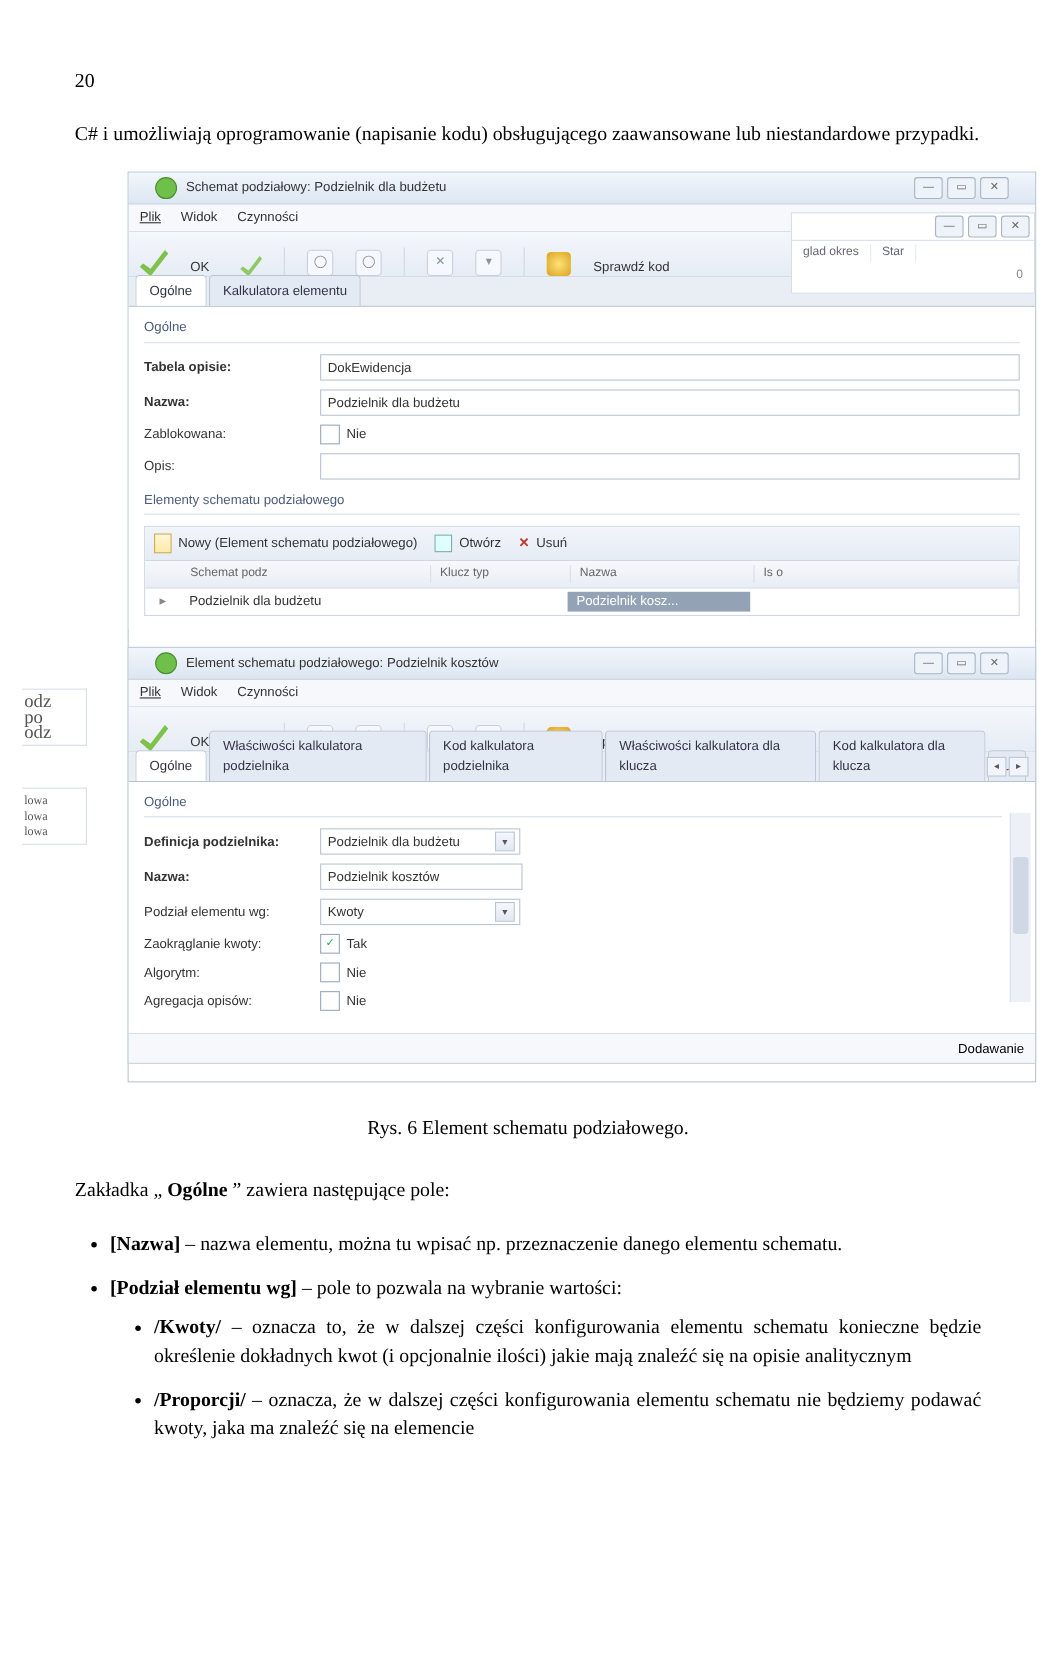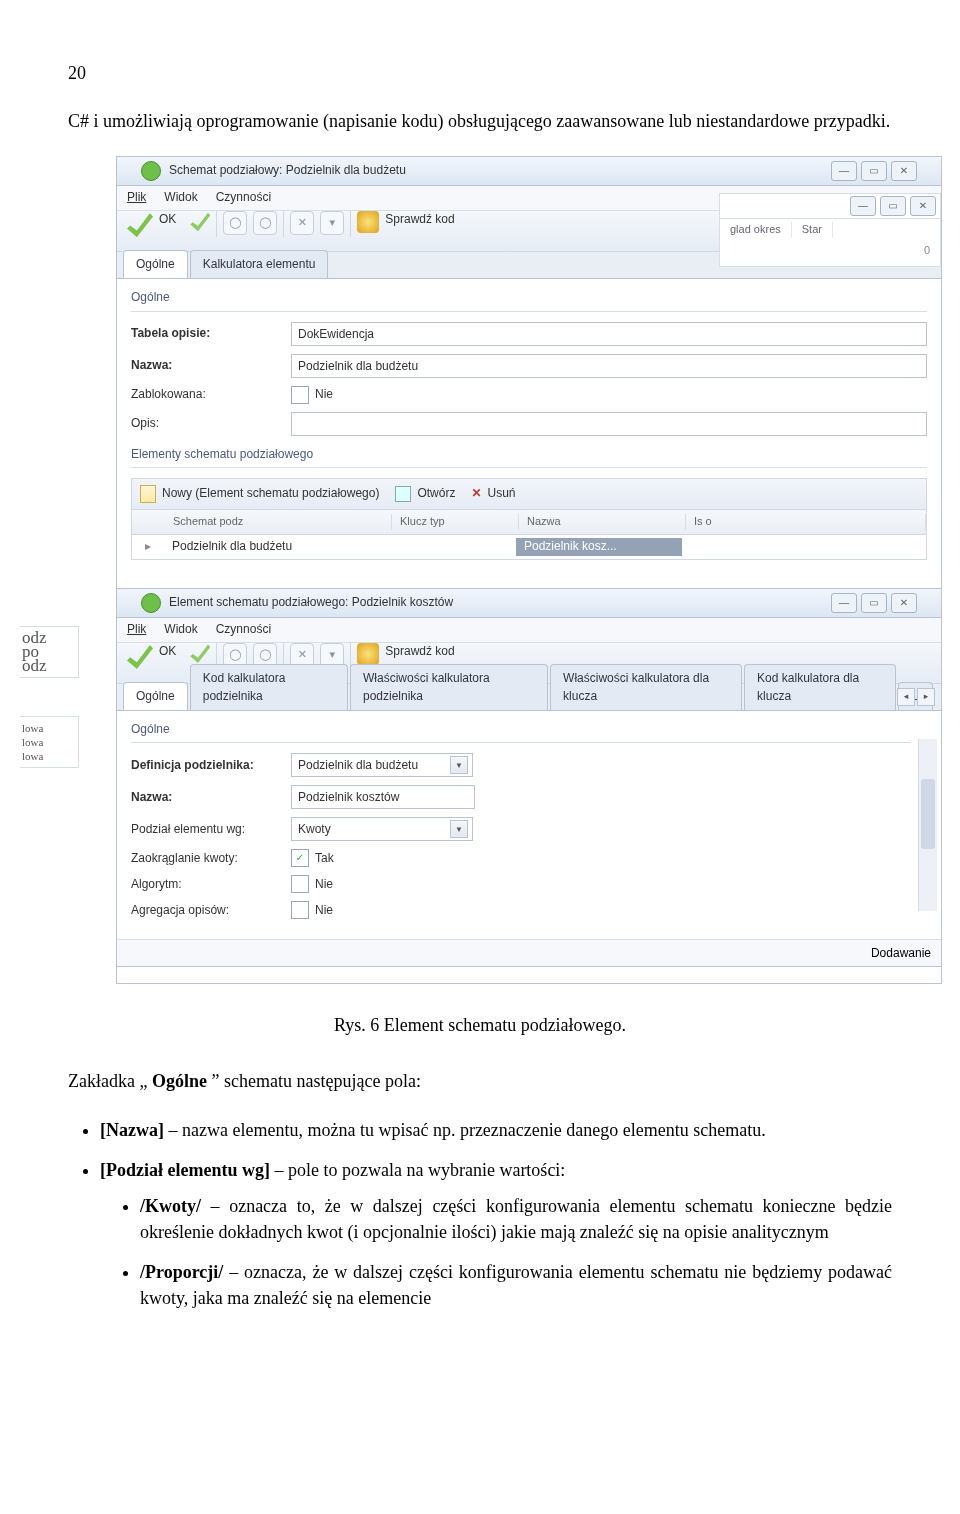--- a/index.html
+++ b/index.html
@@ -17,21 +17,21 @@
   
   .shot{width:824px;margin:0 auto;font-family:Tahoma,Verdana,sans-serif;font-size:12px;color:#333;position:relative;border:1px solid #b8c4d4}
   .winbar{height:28px;background:linear-gradient(#f2f6fc,#dce6f2);display:flex;align-items:center;justify-content:space-between;padding:0 24px;border-bottom:1px solid #b8c4d4}
   .winbar .ico{width:18px;height:18px;border-radius:50%;background:#6fbf4b;margin-right:8px;border:1px solid #4a8c2e;display:inline-block;vertical-align:middle}
   .winbar .ttl{display:inline-flex;align-items:center}
   .wctl{display:flex;gap:4px}
   .wbtn{width:24px;height:18px;border:1px solid #a8b4c4;background:#eef3f9;border-radius:3px;display:flex;align-items:center;justify-content:center;font-size:10px;color:#666}
   .menu{height:24px;display:flex;align-items:center;padding:0 10px;gap:18px;background:#f6f8fb;border-bottom:1px solid #d6deea}
   .menu span{cursor:default}
   .menu u{text-decoration:underline}
-  .tbar{height:40px;display:flex;align-items:flex-start;padding:0 10px;gap:6px;background:linear-gradient(#f4f7fb,#e6ecf5);border-bottom:1px solid #cfd8e4}
+  .tbar{height:40px;display:flex;align-items:flex-end;padding:0 10px;gap:20px;background:linear-gradient(#f4f7fb,#e6ecf5);border-bottom:1px solid #cfd8e4}
   .tick1{width:26px;height:26px;background:#7fc24b;clip-path:polygon(12% 55%,0 67%,38% 100%,100% 20%,88% 8%,38% 74%);display:inline-block}
   .tick2{width:20px;height:20px;background:#7fc24b;clip-path:polygon(12% 55%,0 67%,38% 100%,100% 20%,88% 8%,38% 74%);display:inline-block;opacity:.85}
   .ok{font-weight:400;margin-right:8px}
   .ibtn{width:22px;height:22px;border:1px solid #c6d0dd;border-radius:4px;background:#f5f8fc;display:flex;align-items:center;justify-content:center;font-size:11px;color:#8a94a3}
   .sep{width:1px;height:26px;background:#cfd8e4}
   .yellow{width:22px;height:22px;background:radial-gradient(#ffe27a,#d9a21e);border-radius:4px}
   .tabs{height:26px;display:flex;align-items:flex-end;padding:0 6px;background:#e9eef5;border-bottom:1px solid #b8c4d4}
   .tab{padding:5px 12px;font-size:12px;border:1px solid #b8c4d4;border-bottom:none;border-radius:4px 4px 0 0;background:#e4eaf3;margin-right:2px;position:relative;color:#334}
   .tab.act{background:#fff;z-index:2}
   .body{background:#fff;padding:10px 14px 12px 14px}
@@ -206,22 +206,22 @@
           <span class="ibtn">◯</span>
           <span class="sep"></span>
           <span class="ibtn">✕</span>
           <span class="ibtn">▾</span>
           <span class="sep"></span>
           <span class="yellow"></span>
           <span>Sprawdź kod</span>
         </div>
         <div class="tabs2">
           <div class="tab act">Ogólne</div>
+          <div class="tab">Właściwości kalkulatora podzielnika</div>
           <div class="tab">Kod kalkulatora podzielnika</div>
-          <div class="tab">Właściwości kalkulatora podzielnika</div>
           <div class="tab">Właściwości kalkulatora dla klucza</div>
           <div class="tab">Kod kalkulatora dla klucza</div>
           <div class="tab">U</div>
           <div class="tsbtn">
             <div class="sq">◂</div>
             <div class="sq">▸</div>
           </div>
         </div>
         <div class="body" style="position:relative;padding-right:30px">
           <div class="scr">
@@ -277,21 +277,21 @@
     <div class="leftcut2">
       <div>lowa</div>
       <div>lowa</div>
       <div>lowa</div>
     </div>
   </div>
 
   <div class="cap">Rys. 6 Element schematu podziałowego.</div>
 
   <div class="para">
-    <span>Zakładka „</span> <b>Ogólne</b> <span>” schematu następujące pola:</span>
+    <span>Zakładka „</span> <b>Ogólne</b> <span>” zawiera następujące pole:</span>
   </div>
 
   <ul class="top">
     <li><b>[Nazwa]</b> <span>– nazwa elementu, można tu wpisać np. przeznaczenie danego elementu schematu.</span></li>
     <li><b>[Podział elementu wg]</b> <span>– pole to pozwala na wybranie wartości:</span>
       <ul class="inner">
         <li><b>/Kwoty/</b> <span>– oznacza to, że w dalszej części konfigurowania elementu schematu konieczne będzie określenie dokładnych kwot (i opcjonalnie ilości) jakie mają znaleźć się na opisie analitycznym</span></li>
         <li><b>/Proporcji/</b> <span>– oznacza, że w dalszej części konfigurowania elementu schematu nie będziemy podawać kwoty, jaka ma znaleźć się na elemencie</span></li>
       </ul>
     </li>

